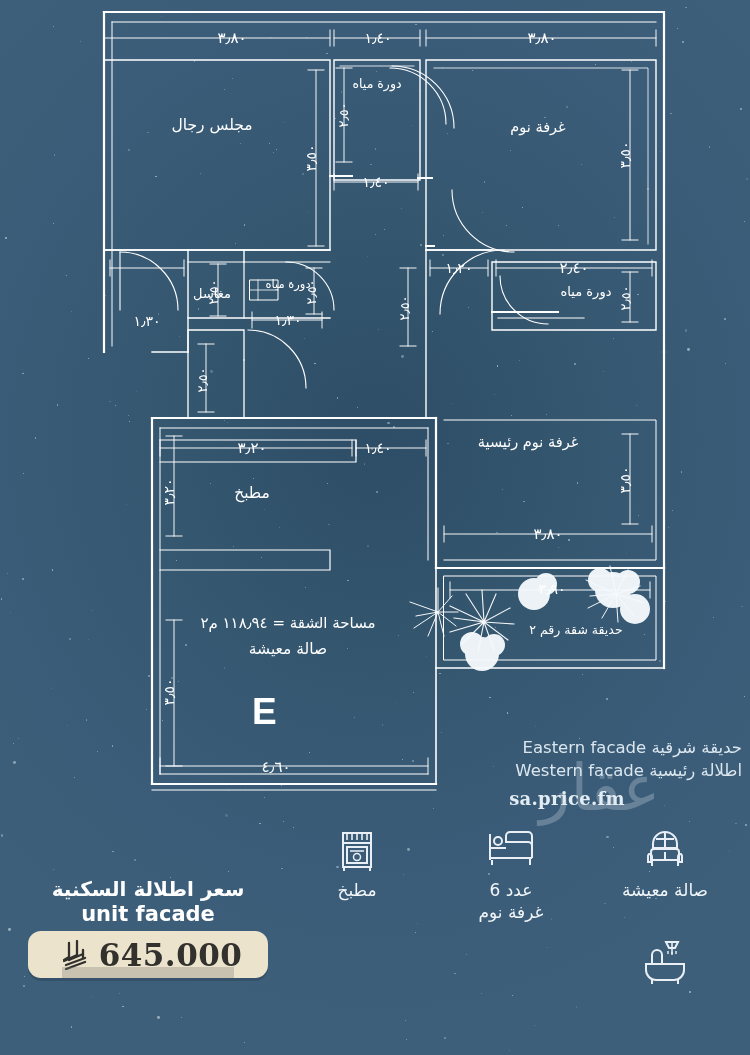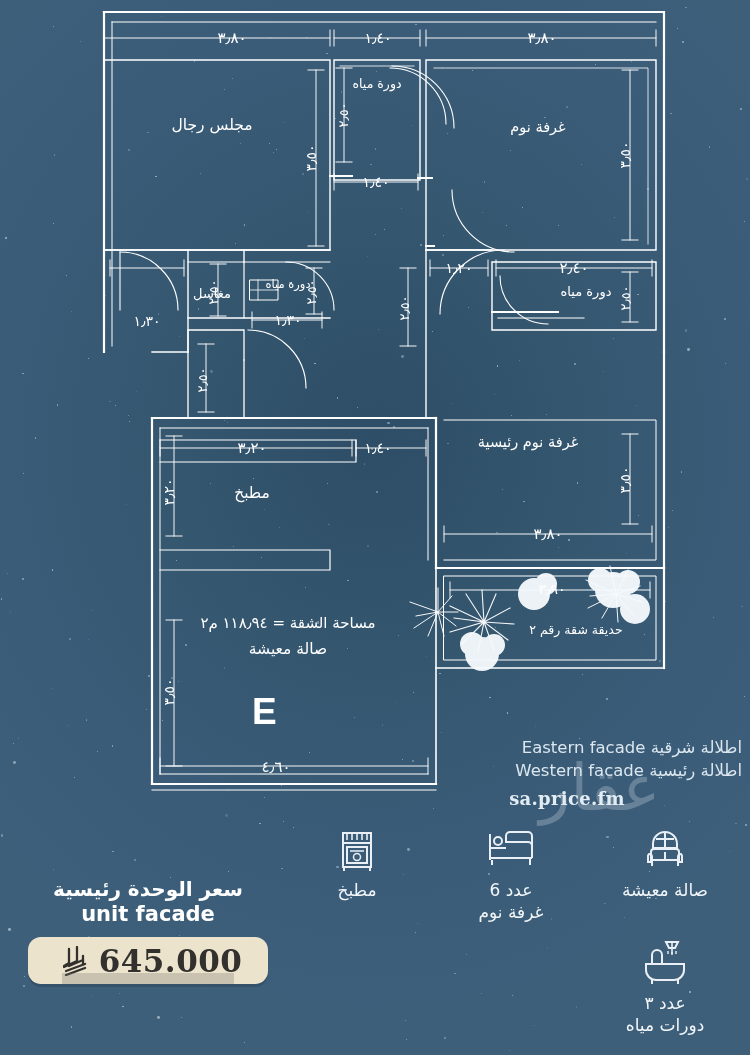--- a/index.html
+++ b/index.html
@@ -34,21 +34,21 @@
   }
   .price-ar{
     font-size:20px;font-weight:bold;letter-spacing:0px;color:#ffffff;
     line-height:1.15;white-space:nowrap;
   }
   .price-en{
     font-size:21px;font-weight:bold;color:#ffffff;line-height:1.2;
     direction:ltr;margin-top:1px;
   }
   .price-pill{
-    margin-top:10px;height:47px;border-radius:13px;
+    margin-top:4px;height:47px;border-radius:13px;
     background:#ece3cd;
     box-shadow:0 3px 0 rgba(0,0,0,.13);
     display:flex;align-items:center;justify-content:center;gap:10px;
     direction:ltr;position:relative;overflow:hidden;padding-left:9px;
   }
   .price-pill .riyal{width:26px;height:30px;flex:0 0 auto;}
   .price-val{
     font-family:"DejaVu Serif","Liberation Serif",serif;
     font-size:31px;font-weight:bold;color:#32312d;letter-spacing:.5px;
   }
@@ -604,38 +604,38 @@
       <text x="0" y="0" font-size="14" direction="rtl" transform="translate(174,692) rotate(-90)">٣٫٥٠</text>
       <text x="0" y="0" font-size="14" direction="rtl" transform="translate(630,480) rotate(-90)">٣٫٥٠</text>
     </g>
   </svg>
   </div>
 
   <div class="e-badge">E</div>
 
   <div class="facade">
     <div class="row">
-      <span>اطلالة شرقية</span>
+      <span>حديقة شرقية</span>
       <span class="en">Eastern facade</span>
     </div>
     <div class="row">
       <span>اطلالة رئيسية</span>
       <span class="en">Western facade</span>
     </div>
   </div>
 
   <div class="wm">
     <svg width="200" height="80" viewBox="0 0 200 80">
       <text x="100" y="62" text-anchor="middle" font-size="64" fill="#cfdbe4" font-family="DejaVu Sans, Liberation Sans, sans-serif" direction="rtl">عقار</text>
     </svg>
   </div>
   <div class="wm-url">sa.price.fm</div>
 
   <div class="price-block">
-    <div class="price-ar">سعر الوحدة رئيسية</div>
+    <div class="price-ar">سعر اطلالة السكنية</div>
     <div class="price-en">unit facade</div>
     <div class="price-pill">
       <span class="riyal">
         <svg viewBox="0 0 26 30" width="26" height="30">
           <g fill="none" stroke="#32312d" stroke-width="2.3" stroke-linecap="round">
             <path d="M6 3 V17 L1 20"></path>
             <path d="M14 1 V15 L1 21"></path>
             <path d="M6 20 L20 14"></path>
             <path d="M3 25 L22 18"></path>
             <path d="M3 29 L22 22"></path>
@@ -706,18 +706,16 @@
           <path d="M5 28 h38 v6 a10 10 0 0 1-10 10 H15 A10 10 0 0 1 5 34 Z"></path>
           <path d="M11 44 v4 M37 44 v4"></path>
           <path d="M11 28 v-9 a5 5 0 0 1 10 0 v9"></path>
           <path d="M31 6 v12" stroke-width="1.6"></path>
           <path d="M25 6 h12 l-3 6 H28 Z"></path>
           <g stroke-width="1.4">
             <path d="M27 15 v3 M31 16 v3 M35 15 v3"></path>
           </g>
         </svg>
       </span>
-      <span class="lbl">عدد ٣
-دورات مياه</span>
     </div>
 
   </div>
 </div>
 
 </body></html>

